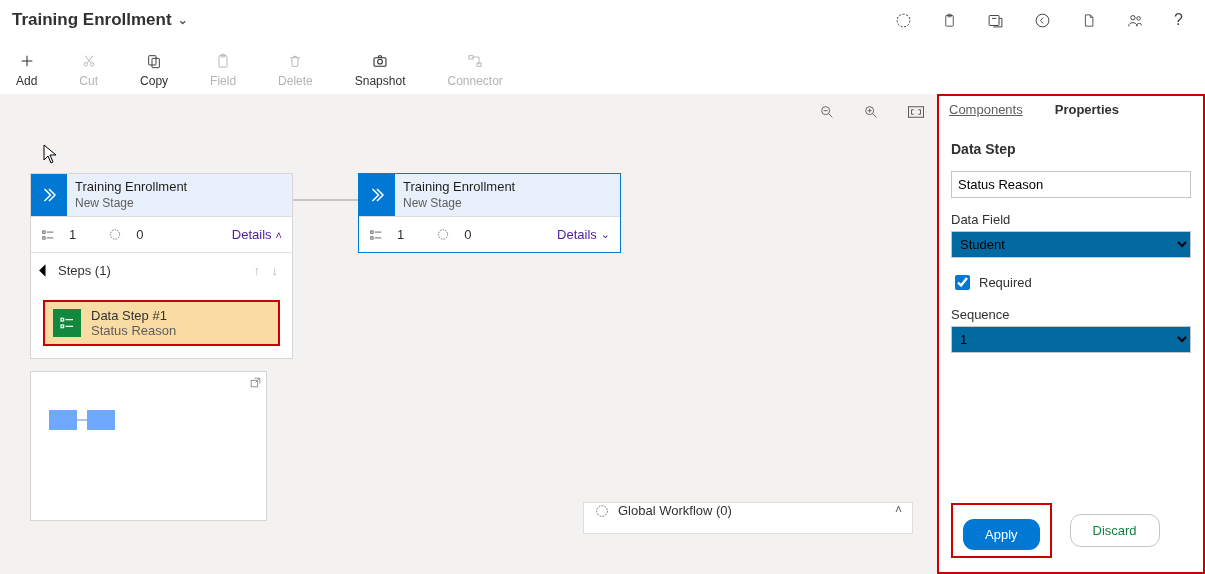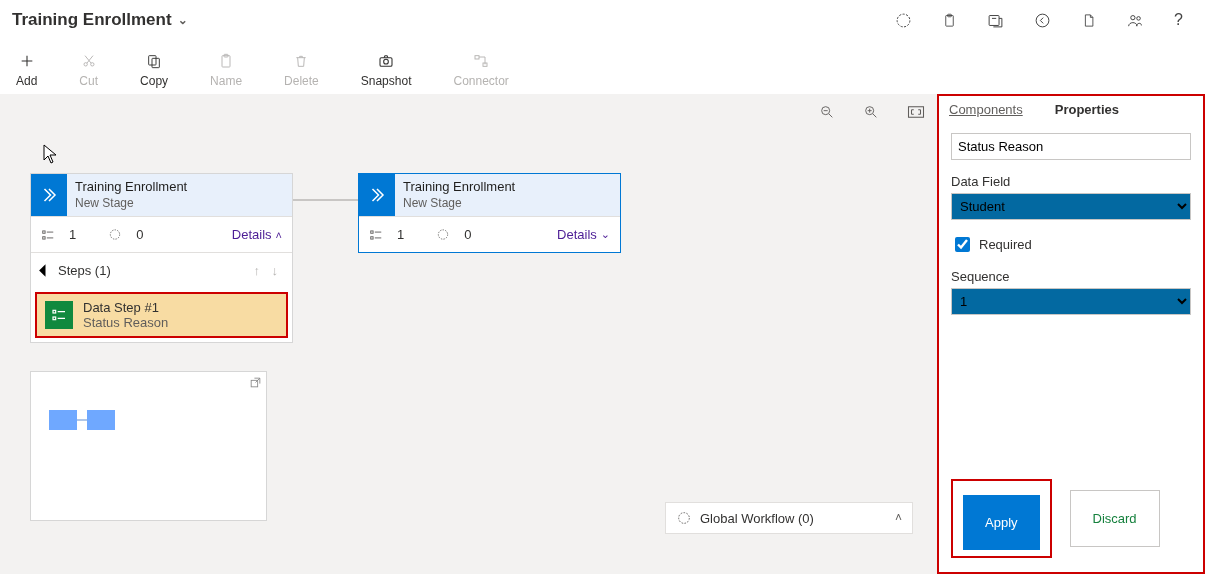--- a/index.html
+++ b/index.html
@@ -26,48 +26,48 @@
   .stage-head .line1 { color: #201f1e; }
   .stage-head .line2 { color: #605e5c; font-size: 12px; }
   .stage-info { display: flex; align-items: center; padding: 10px 10px; gap: 14px; border-top: 1px solid #e1dfdd; }
   .stage-info .spacer { flex: 1; }
   .stage-info .details { color: #4c1d95; cursor: pointer; display: flex; align-items: center; gap: 4px; }
   .mini-icon { width: 14px; height: 14px; display: inline-flex; align-items: center; justify-content: center; }
   .count-label { font-size: 13px; color: #323130; }
   .steps-row { display: flex; align-items: center; padding: 10px 10px; border-top: 1px solid #e1dfdd; }
   .steps-row .tri { width: 0; height: 0; border-left: 9px solid #000; border-top: 9px solid transparent; transform: rotate(45deg); margin-right: 8px; }
   .steps-row .arrows { margin-left: auto; color: #b5b3b1; letter-spacing: 4px; }
-  .data-step { margin: 4px; display: flex; align-items: center; background: #f8dca3; border: 2px solid #c00; padding: 6px 8px; gap: 10px; position: relative; }
+  .data-step { margin: 12px; display: flex; align-items: center; background: #f8dca3; border: 2px solid #c00; padding: 6px 8px; gap: 10px; position: relative; }
   .data-step .dsicon { width: 28px; height: 28px; background: #10893e; display: flex; align-items: center; justify-content: center; }
   .data-step .dstxt .l1 { font-size: 13px; }
   .data-step .dstxt .l2 { font-size: 13px; color: #605e5c; }
   .minimap { position: absolute; background: #fff; border: 1px solid #d6d6d6; width: 237px; height: 150px; }
   .minimap .popicon { position: absolute; top: 4px; right: 4px; color: #888; }
   .minimap .mini-stage { position: absolute; width: 28px; height: 20px; background: #6fa8ff; }
   .minimap .mini-line { position: absolute; height: 2px; background: #b0c7e8; }
   .connector-line { position: absolute; height: 2px; background: #c8c6c4; }
-  .global-wf { position: absolute; bottom: 40px; right: 24px; background: #fff; border: 1px solid #e1dfdd; width: 248px; height: 32px; display: flex; align-items: center; padding: 0 10px; gap: 8px; }
+  .global-wf { position: absolute; bottom: 40px; right: 24px; background: #fff; border: 1px solid #e1dfdd; width: 330px; height: 32px; display: flex; padding: 0 10px; gap: 8px; }
   .global-wf .gchev { margin-left: auto; font-size: 12px; color: #605e5c; cursor: pointer; }
   .cursor { position: absolute; pointer-events: none; }
   .panel { position: absolute; top: 94px; right: 0; width: 268px; bottom: 0; background: #fff; border: 2px solid #c00; }
   .panel .tabs { display: flex; gap: 32px; padding: 6px 10px 4px 10px; font-size: 13px; }
   .panel .tab { cursor: pointer; color: #605e5c; }
   .panel .tab.active { color: #323130; font-weight: 600; text-align: center; }
   .panel .tab.inactive { text-decoration: underline; }
   .panel .body { padding: 12px 12px 10px 12px; }
   .panel .section-title { font-weight: 600; margin: 8px 0 14px 0; font-size: 14px; }
   .panel label { display: block; font-size: 13px; margin-bottom: 4px; color: #323130; }
   .panel input[type=text] { width: 100%; padding: 5px 6px; border: 1px solid #c8c6c4; font-size: 13px; }
   .panel select { width: 100%; padding: 4px 4px; border: 1px solid #c8c6c4; font-size: 13px; background: #0369a1; }
   .panel .fld { margin-bottom: 14px; }
   .panel .chk { display: flex; align-items: center; gap: 6px; }
   .panel .chk input { accent-color: #0078d4; width: 15px; height: 15px; }
   .panel .actions { position: absolute; bottom: 14px; left: 12px; right: 12px; display: flex; gap: 18px; align-items: center; }
   .panel .apply-wrap { border: 2px solid #c00; padding: 14px 10px 6px 10px; }
-  .btn { padding: 20px 22px; font-size: 13px; cursor: pointer; }
+  .btn { padding: 8px 22px; font-size: 13px; cursor: pointer; border-radius: 11px; }
   .btn.primary { background: #0078d4; color: #fff; border: none; }
   .btn.secondary { background: #fff; border: 1px solid #c8c6c4; color: #15803d; }
   svg { display: block; }
 </style>
 </head>
 <body>
 <div class="app">
 
 <div class="topbar">
   <div class="title-area">
@@ -145,21 +145,21 @@
     </span>
     <span>Copy</span>
   </div>
   <div class="tbtn disabled">
     <span class="ticon">
       <svg width="16" height="16" viewBox="0 0 24 24" fill="none" stroke="currentColor" stroke-width="1.4">
             <rect x="6" y="4" width="12" height="17" rx="1"></rect>
             <rect x="9" y="2" width="6" height="4" rx="1"></rect>
           </svg>
     </span>
-    <span>Name</span>
+    <span>Field</span>
   </div>
   <div class="tbtn disabled">
     <span class="ticon">
       <svg width="16" height="16" viewBox="0 0 24 24" fill="none" stroke="currentColor" stroke-width="1.4">
             <path d="M5 7h14M10 7V5h4v2M7 7l1 13h8l1-13"></path>
           </svg>
     </span>
     <span>Delete</span>
   </div>
   <div class="tbtn enabled">
@@ -325,20 +325,21 @@
         </svg>
   </span>
 </div>
 
 <div class="panel">
   <div class="tabs">
     <span class="tab inactive">Components</span>
     <span class="tab active">Properties</span>
   </div>
   <div class="body">
+    <div class="section-title">Data Step</div>
 
     <div class="fld">
       <input type="text" value="Status Reason" style="">
     </div>
 
     <div class="fld">
       <label>Data Field</label>
       <select>
         <option>Student</option>
       </select>

